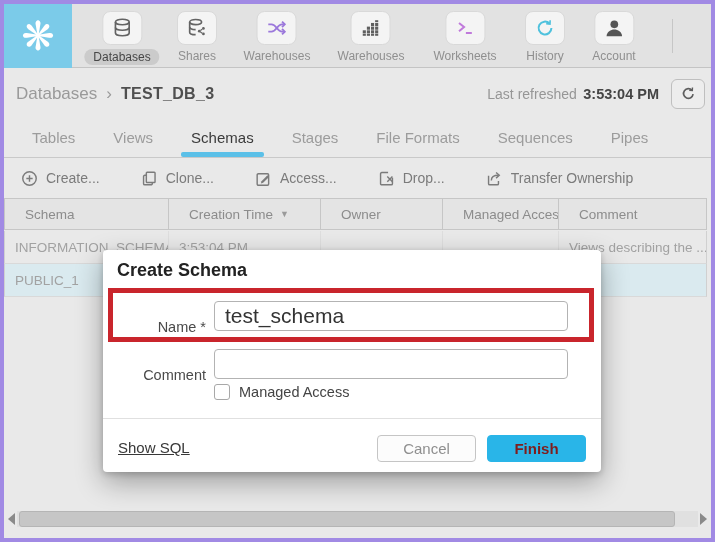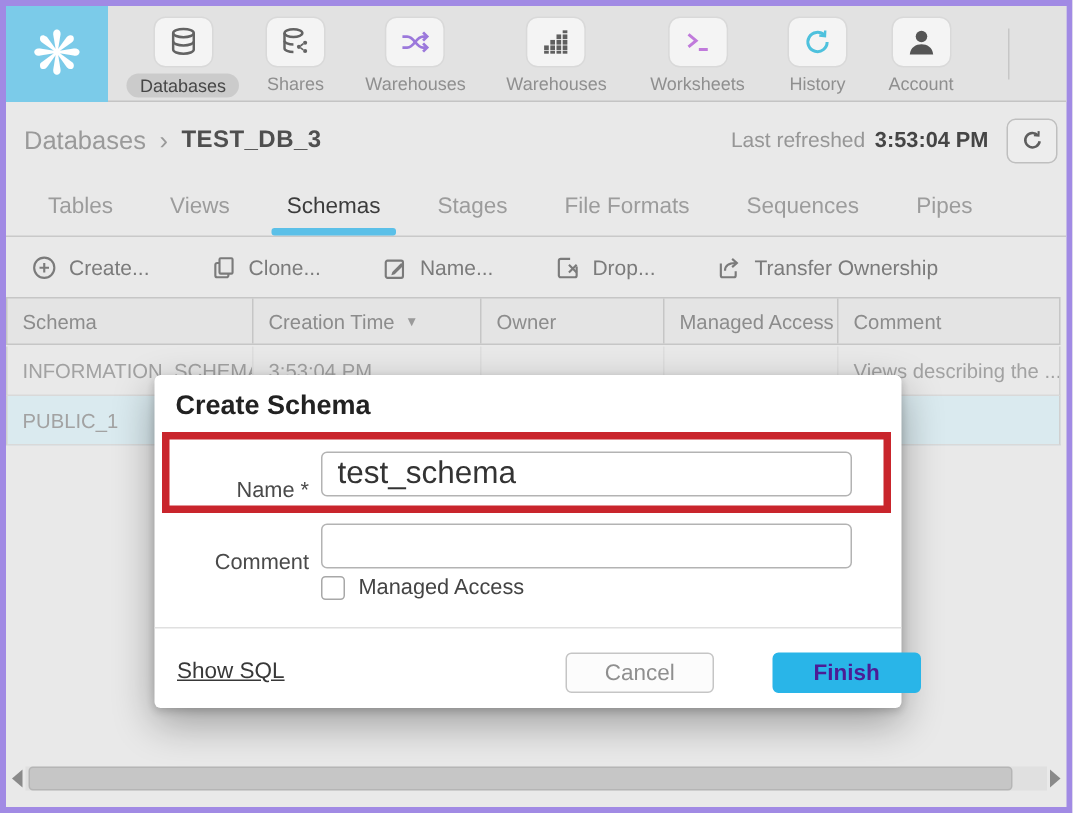--- a/index.html
+++ b/index.html
@@ -44,21 +44,21 @@
     height:5px; background:#5BC0E8; border-radius:2px; }
   
   .toolbar { position:absolute; left:0; top:154px; width:707px; height:40px;
     display:flex; align-items:center; padding-left:16px; gap:40px; }
   .tool { display:flex; align-items:center; gap:7px; cursor:pointer; }
   .tool span.tlabel { font-size:14px; color:#7B7B7B; white-space:nowrap; }
   
   .thead { position:absolute; left:0; top:194px; width:703px; height:32px; display:flex;
     background:#E4E4E4; border-top:1px solid #C6C6C6; border-bottom:1px solid #C6C6C6;
     border-left:1px solid #C6C6C6; border-right:1px solid #C6C6C6; }
-  .th { display:flex; align-items:center; padding-left:10px; font-size:13.5px; color:#8C8C8C;
+  .th { display:flex; align-items:center; padding-left:20px; font-size:13.5px; color:#8C8C8C;
     border-right:1px solid #C6C6C6; overflow:hidden; white-space:nowrap;text-align:right; }
   .th:last-child { border-right:none; }
   .sort-ind { font-size:9px; color:#9A9A9A; margin-left:7px; }
   .trow { position:absolute; left:0; width:703px; height:33px; display:flex;
     border-bottom:1px solid #D9D9D9; border-left:1px solid #D0D0D0; border-right:1px solid #D0D0D0; cursor:pointer; }
   .trow .td { display:flex; align-items:center; padding-left:10px; font-size:13.5px;
     color:#A2A2A2; border-right:1px solid #DEDEDE; overflow:hidden; white-space:nowrap; }
   .trow .td:last-child { border-right:none; }
   .row1 { top:227px; background:#E9E9E9; }
   .row2 { top:260px; background:#DAEAEF; }
@@ -88,21 +88,21 @@
   .row-check { top:134px; left:111px; display:flex; align-items:center; position:absolute; }
   .checkbox { width:16px; height:16px; border:1.5px solid #A8A8A8; border-radius:3px;
     background:#fff; cursor:pointer; }
   .checklabel { margin-left:9px; font-size:14.5px; color:#444; }
   .mdivider { position:absolute; left:0; top:168px; width:100%; height:1px; background:#E0E0E0; }
   .show-sql { position:absolute; left:15px; top:189px; font-size:15px; color:#383838;
     text-decoration:underline; cursor:pointer; }
   .btn { position:absolute; top:185px; width:99px; height:27px; border-radius:4px;
     display:flex; align-items:center; justify-content:center; font-size:15px; cursor:pointer; }
   .btn-cancel { left:274px; background:#FCFCFC; border:1px solid #C5C5C5; color:#8F8F8F; }
-  .btn-finish { left:384px; background:#29B5E8; border:1px solid #29B5E8; color:#4c1d95; font-weight:bold;margin-left:28px; }
+  .btn-finish { left:384px; background:#29B5E8; border:1px solid #29B5E8; color:#7f1d1d; font-weight:bold; }
   svg { display:block; }
 </style>
 </head>
 <body>
 
 <div class="screen">
 
   <div class="topnav">
     <div class="logo">
       <span>❋</span>
@@ -252,21 +252,21 @@
       </span>
       <span class="tlabel">Clone...</span>
     </div>
     <div class="tool">
       <span>
         <svg width="19" height="19" viewBox="0 0 24 24" fill="none" stroke="#7B7B7B" stroke-width="1.8">
           <rect x="4" y="6" width="14.5" height="14.5" rx="1.5"></rect>
           <path d="M9.5 15.5L17 8l2 2-7.5 7.5-2.8.8z" fill="#7B7B7B" stroke="none"></path>
         </svg>
       </span>
-      <span class="tlabel">Name...</span>
+      <span class="tlabel">Access...</span>
     </div>
     <div class="tool">
       <span>
         <svg width="19" height="19" viewBox="0 0 24 24" fill="none" stroke="#7B7B7B" stroke-width="1.8">
           <path d="M19.5 11v7.5a1.5 1.5 0 0 1-1.5 1.5H6a1.5 1.5 0 0 1-1.5-1.5V6A1.5 1.5 0 0 1 6 4.5h8"></path>
           <path d="M13 9.5l6.5 6.5M19.5 9.5L13 16"></path>
         </svg>
       </span>
       <span class="tlabel">Drop...</span>
     </div>

